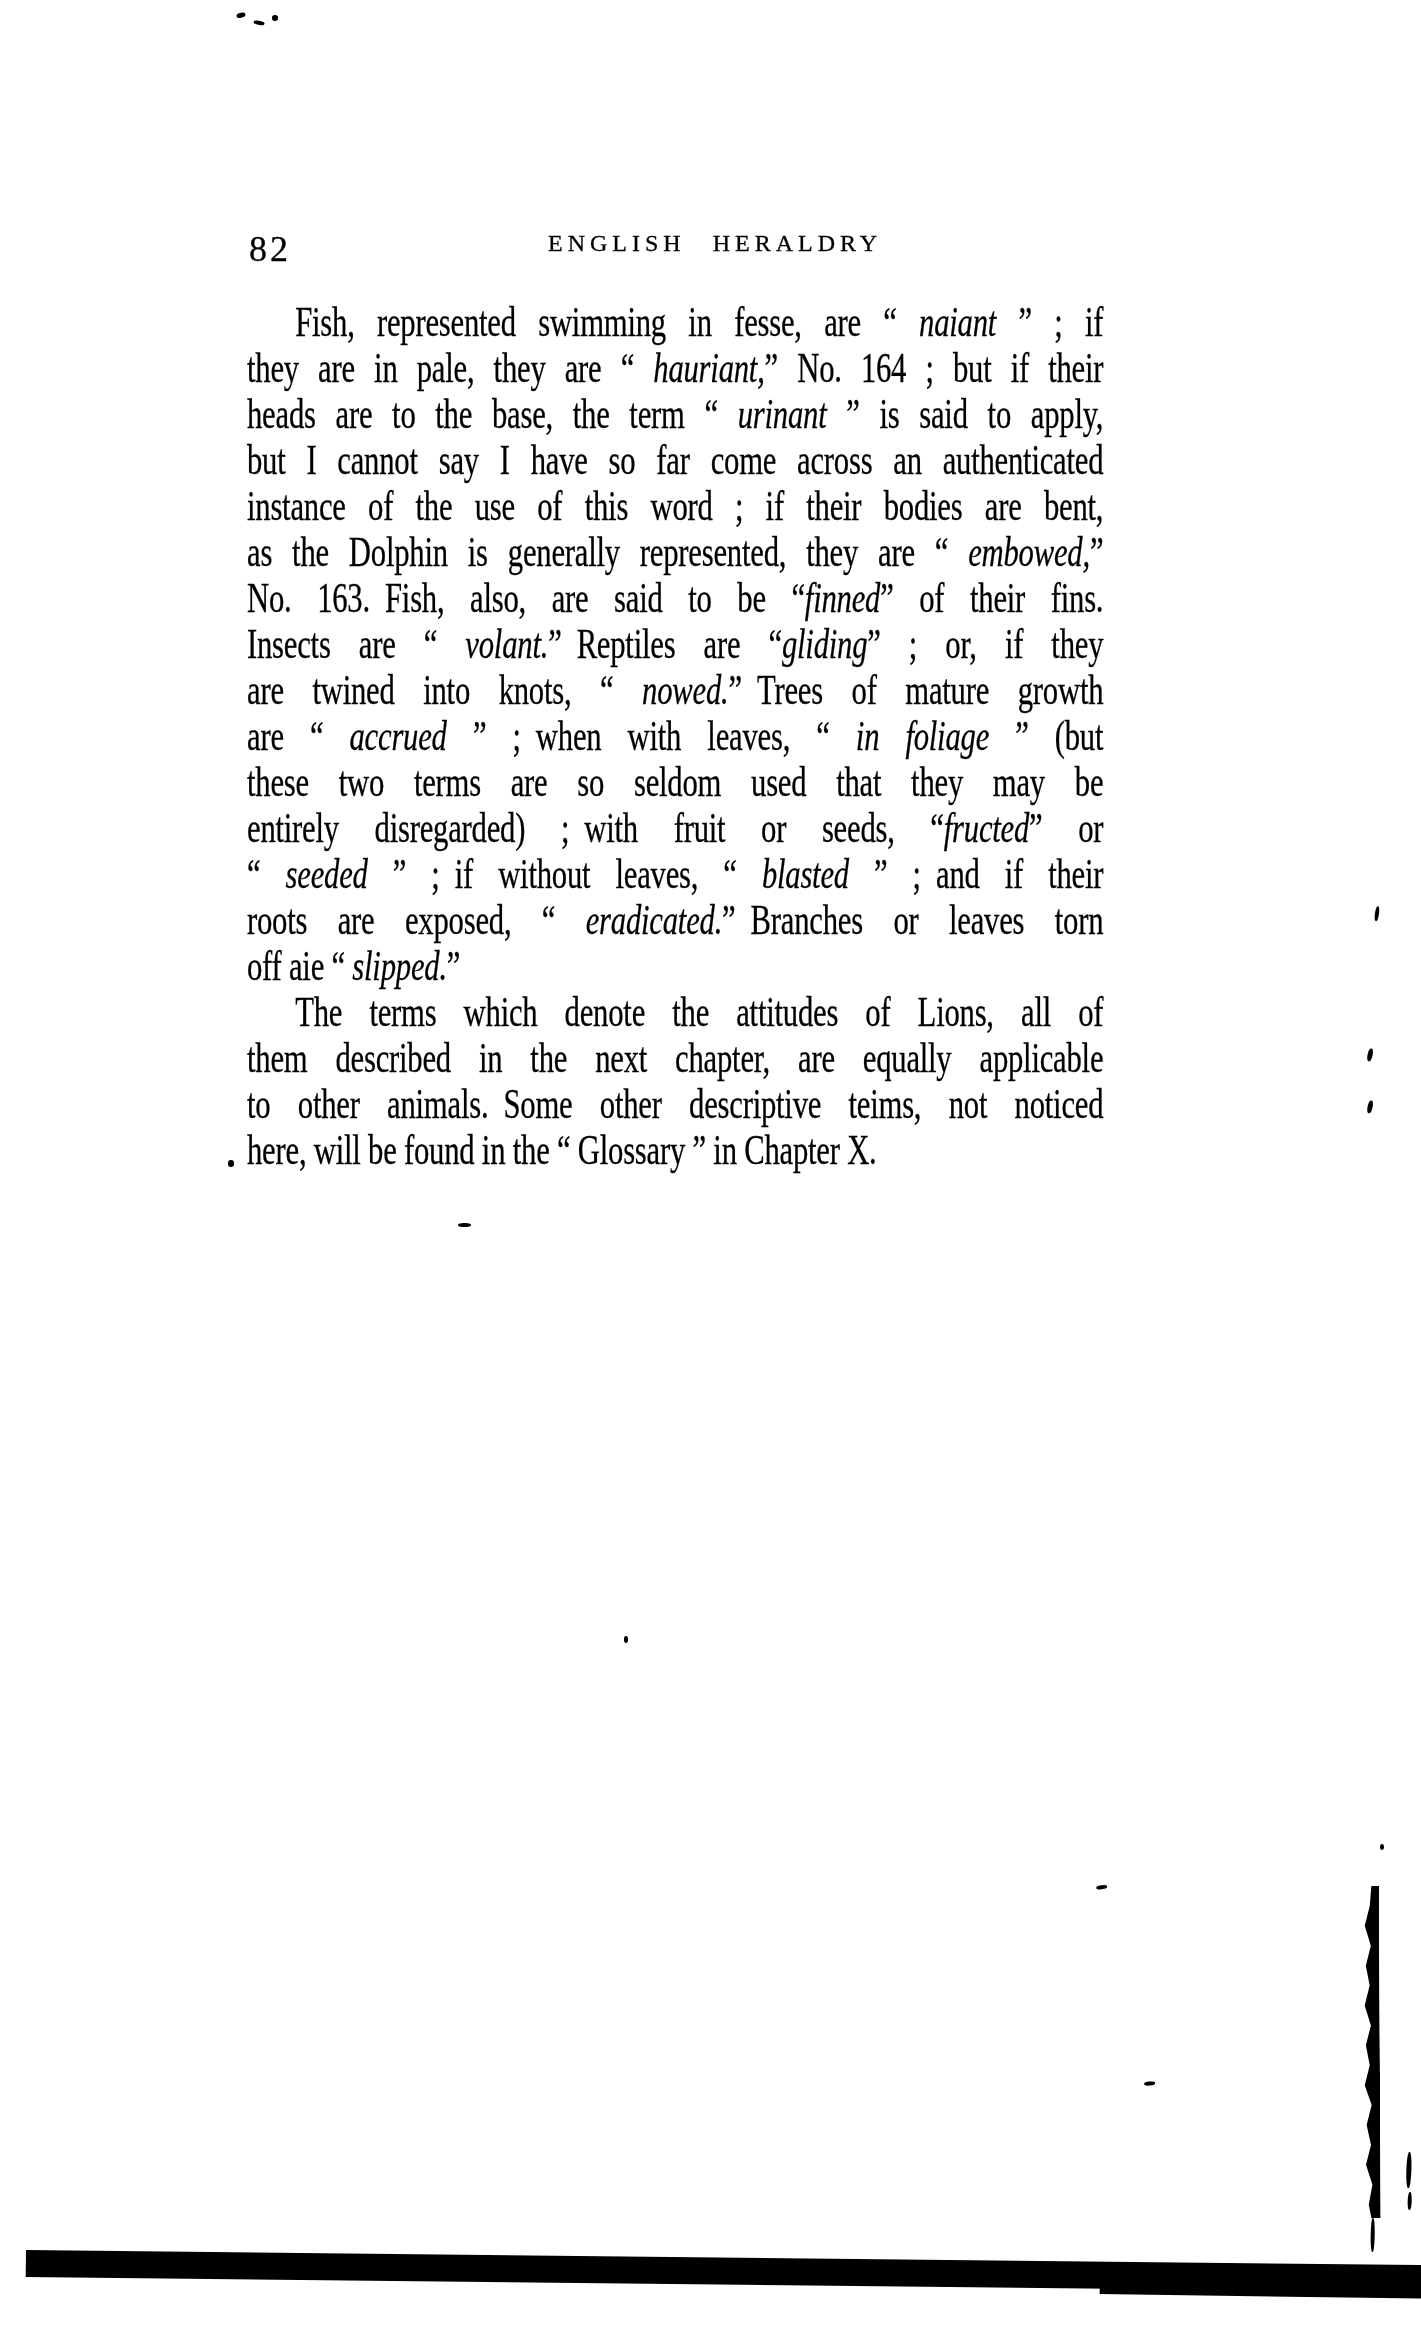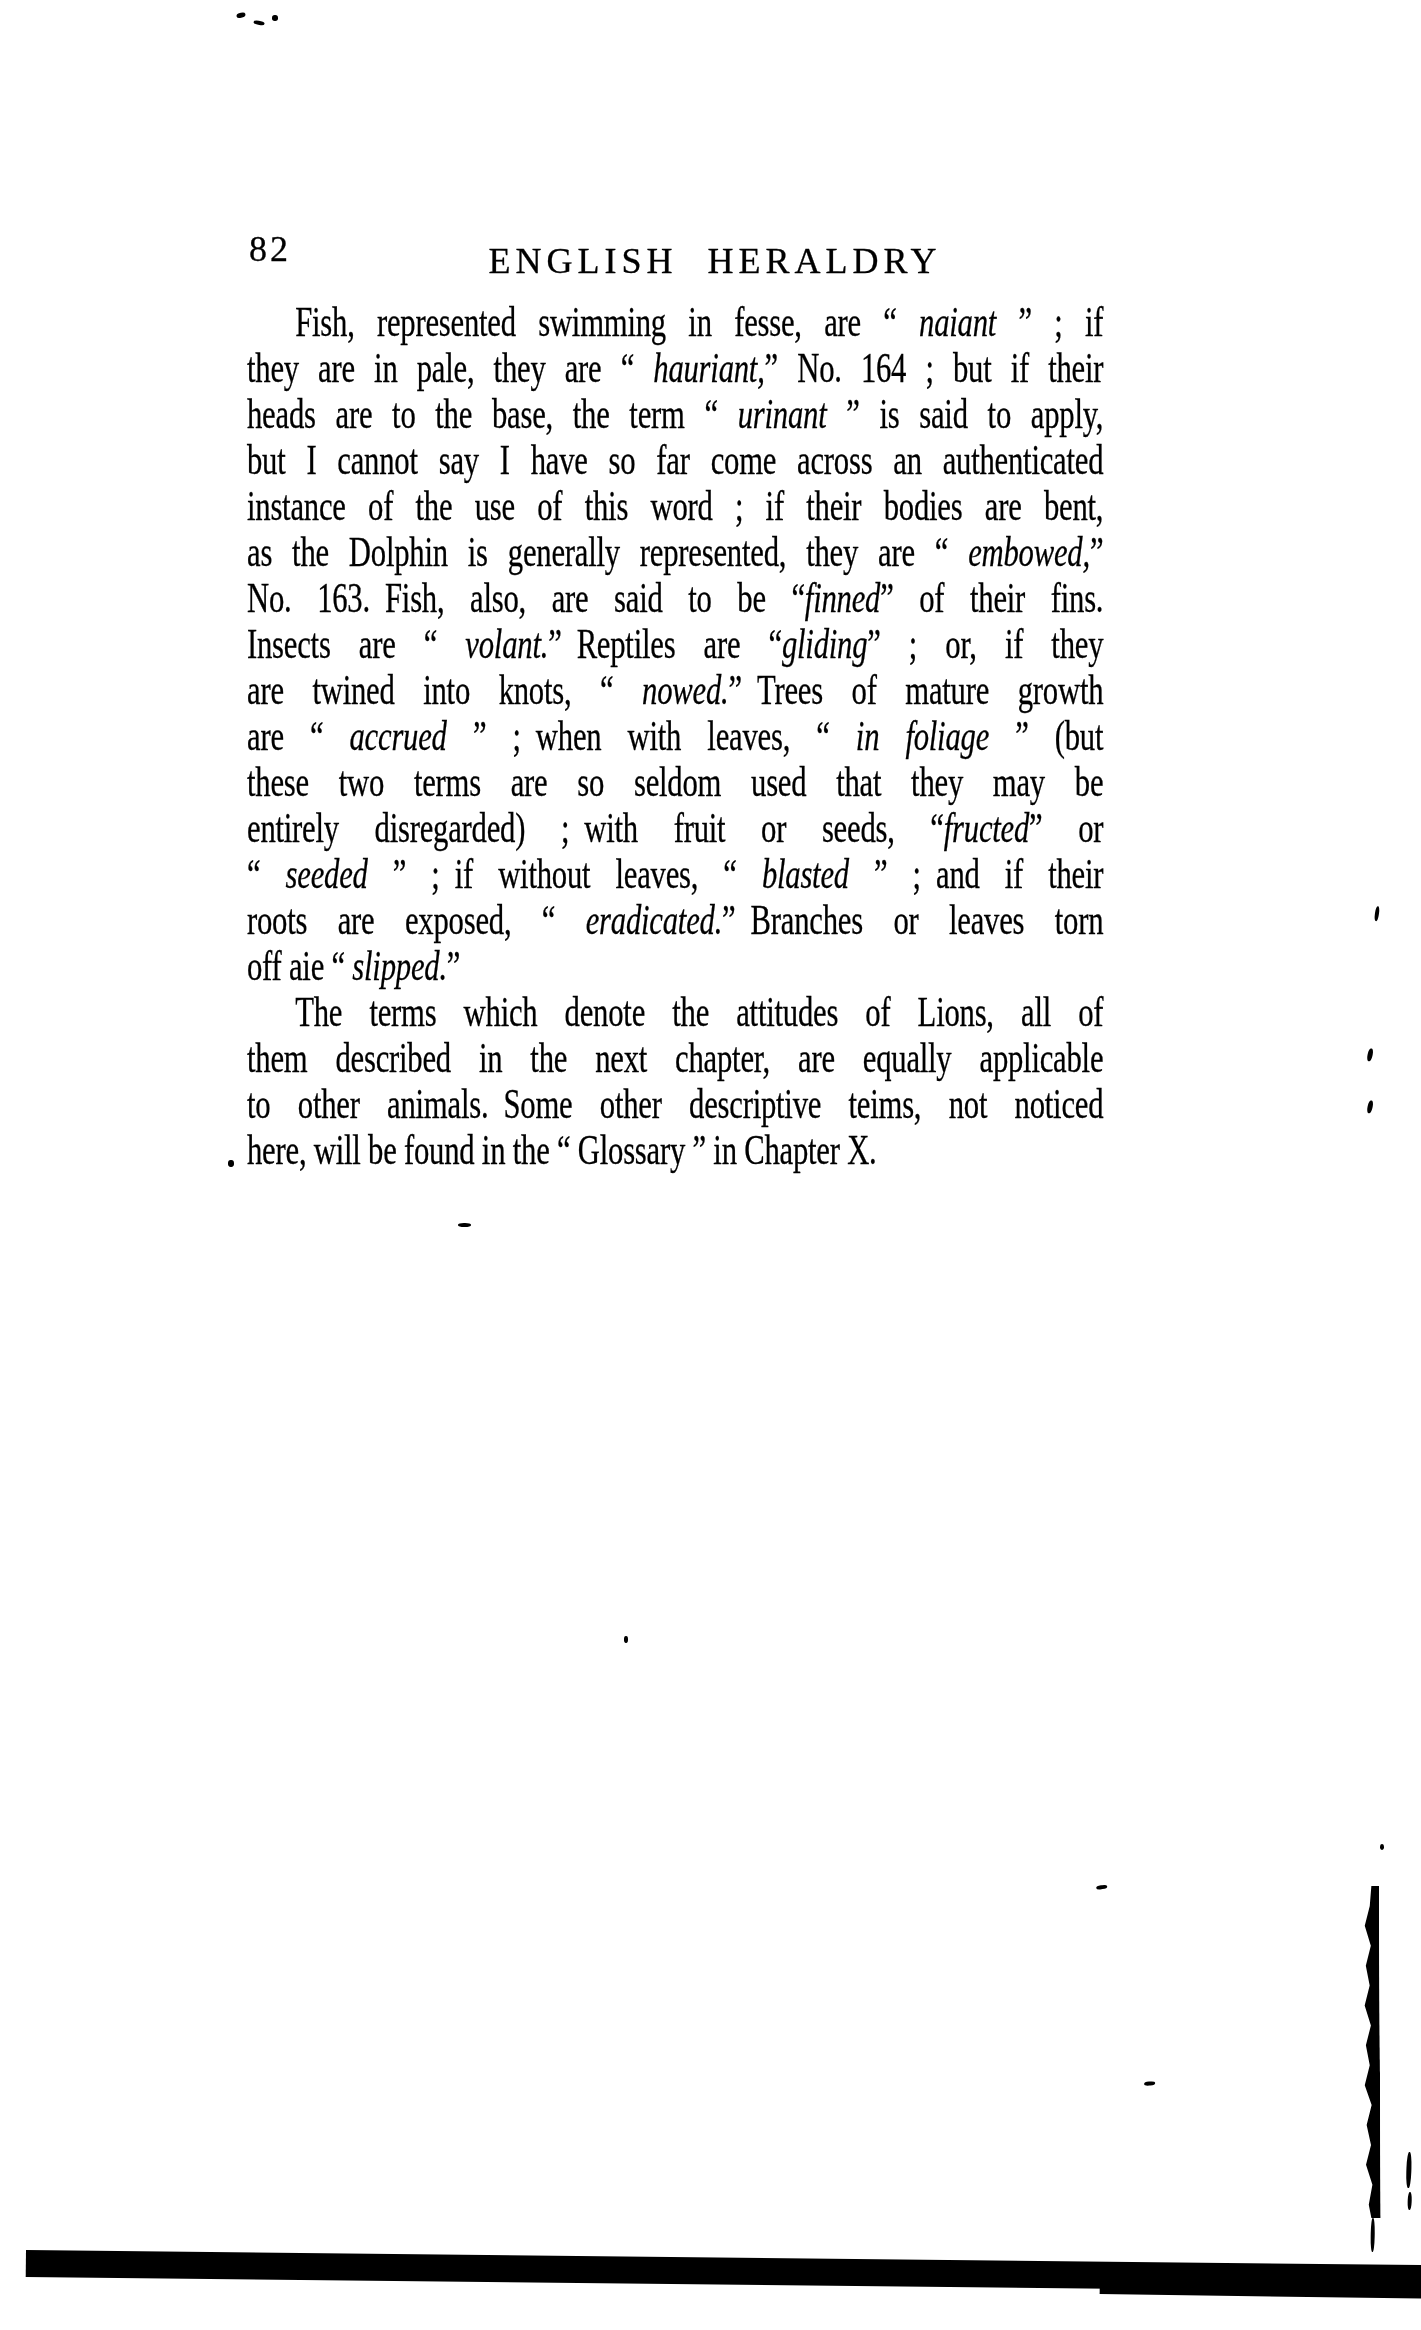--- a/index.html
+++ b/index.html
@@ -5,22 +5,22 @@
   html,body{margin:0;padding:0;background:#ffffff;}
   .page{
     position:relative;width:1421px;height:2330px;background:#fff;overflow:hidden;
     font-family:"Liberation Serif","DejaVu Serif",serif;color:#000;border-radius:25px;
     -webkit-text-stroke:0.3px #000;
   }
   .pagenum{
     position:absolute;left:249px;top:228px;font-size:36px;letter-spacing:3px;
   }
   .title{
-    position:absolute;left:287px;top:240px;width:856px;text-align:center;
-    font-size:36px;letter-spacing:5px;word-spacing:16px;
+    position:absolute;left:287px;top:230px;width:856px;text-align:center;
+    font-size:24px;letter-spacing:5px;word-spacing:16px;
   }
   .textblock{
     position:absolute;left:247px;top:299px;width:1173px;
     font-size:42px;line-height:46px;letter-spacing:-0.3px;
     transform:scale(0.73,1);transform-origin:left top;
   }
   .line{height:46px;text-align:justify;text-align-last:justify;overflow:visible;}
   .line.left{text-align:left;text-align-last:left;}
   .line.indent{text-indent:66px;}
   em{font-style:italic;}

